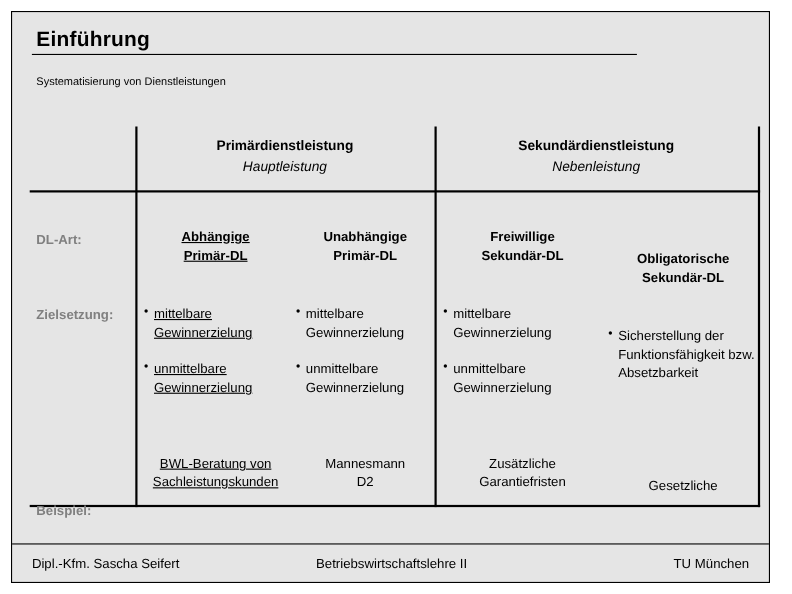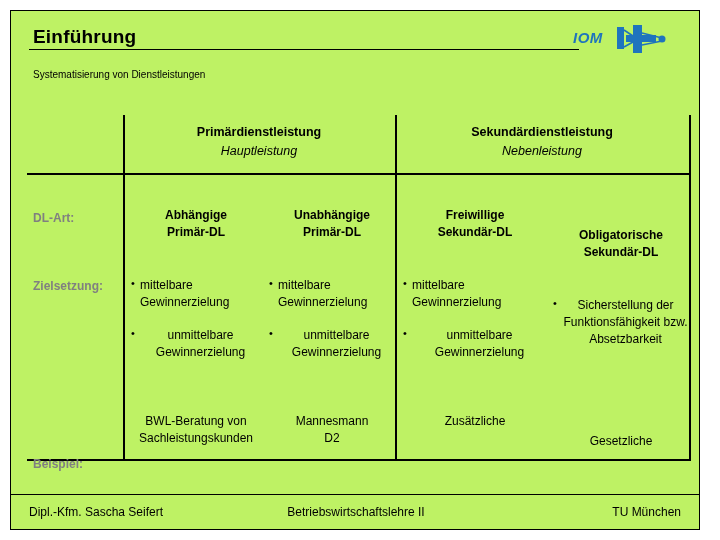--- a/index.html
+++ b/index.html
@@ -1,18 +1,18 @@
 <!DOCTYPE html>
 <html><head>
 <meta charset="utf-8">
 <style>
   html,body{margin:0;padding:0;background:#ffffff;}
   body{width:720px;height:540px;overflow:hidden;font-family:"Liberation Sans",sans-serif;color:#000;}
 
-  .slide{position:absolute;left:10px;top:10px;width:690px;height:520px;border:1px solid #000;box-sizing:border-box;background:#bef264;}
+  .slide{position:absolute;left:10px;top:10px;width:690px;height:520px;border:1px solid #000;box-sizing:border-box;background:#e5e5e5;}
 
   
   .hdr-title{position:absolute;left:22px;top:15px;font-size:19px;font-weight:bold;letter-spacing:.2px;color:#000;}
   .hdr-rule{position:absolute;left:18px;top:38px;width:550px;height:1px;background:#000;}
   .subtitle{position:absolute;left:22px;top:58px;font-size:10px;color:#000;}
 
   
   .logo{position:absolute;right:18px;top:12px;width:110px;height:34px;}
   .logo svg{display:block;}
 
@@ -33,61 +33,50 @@
   .grp-sek{left:376px;width:294px;}
 
   .rowlabel{position:absolute;left:14px;font-size:12px;font-weight:bold;color:#808080;}
   .rl-art{top:96px;}
   .rl-ziel{top:164px;}
   .rl-bsp{top:302px;margin-top:40px;}
 
   .cell{position:absolute;font-size:12px;line-height:1.45;}
   .cell.ctr{text-align:center;}
 
-  .c1{left:112px;width:130px;}
+  .c1{left:112px;width:130px;text-decoration:underline;}
   .c2{left:250px;width:126px;}
   .c3{left:384px;width:144px;}
   .c4{left:534px;width:136px;margin-top:20px;}
 
   .r-art{top:92px;font-weight:bold;}
   .r-ziel{top:162px;}
   .r-bsp{top:298px;}
 
   .blist{margin:0;padding:0;list-style:none;}
   .blist li{position:relative;padding-left:9px;margin-bottom:16px;font-size:12px;line-height:1.42;}
-  .blist li:last-child{margin-bottom:0;text-align:center;}
+  .blist li:last-child{margin-bottom:0;}
   .blist li::before{content:"\2022";position:absolute;left:0;top:-1px;font-size:11px;}
 
   
   .foot-rule{position:absolute;left:0;right:0;top:483px;height:1px;background:#000;}
   .foot{position:absolute;top:494px;font-size:12px;color:#000;}
   .f-left{left:18px;}
   .f-mid{left:0;width:690px;text-align:center;}
   .f-right{right:18px;}
 </style>
 </head>
 <body>
 
 <div class="slide">
 
   <div class="hdr-title">Einführung</div>
   <div class="hdr-rule"></div>
   <div class="subtitle">Systematisierung von Dienstleistungen</div>
 
-  <div class="logo">
-    <svg width="110" height="34" viewBox="0 0 110 34" xmlns="http://www.w3.org/2000/svg">
-      <text x="2" y="20" font-family="Liberation Sans, sans-serif" font-size="15" font-weight="bold" font-style="italic" fill="#1f74bd" letter-spacing="0.5">IOM</text>
-      <rect x="46" y="4" width="7" height="22" fill="#1f74bd"></rect>
-      <rect x="62" y="2" width="9" height="28" fill="#1f74bd"></rect>
-      <rect x="55" y="12" width="30" height="7" fill="#1f74bd"></rect>
-      <circle cx="91" cy="16" r="3.5" fill="#1f74bd"></circle>
-      <path d="M53 7 L62 13 M53 24 L62 19" stroke="#1f74bd" stroke-width="1.6" fill="none"></path>
-      <path d="M71 10 L91 15 M71 22 L91 18" stroke="#1f74bd" stroke-width="1.4" fill="none"></path>
-    </svg>
-  </div>
 
   <div class="tbl">
 
     <div class="vline v1"></div>
     <div class="vline v2"></div>
     <div class="vline v3"></div>
     <div class="hline h-head"></div>
     <div class="hline h-bot"></div>
 
     <div class="grp grp-prim">
@@ -147,20 +136,21 @@
     <div class="cell ctr c1 r-bsp">
       <div>BWL-Beratung von</div>
       <div>Sachleistungskunden</div>
     </div>
     <div class="cell ctr c2 r-bsp">
       <div>Mannesmann</div>
       <div>D2</div>
     </div>
     <div class="cell ctr c3 r-bsp">
       <div>Zusätzliche</div>
+      <div>Garantiefristen</div>
     </div>
     <div class="cell ctr c4 r-bsp">
       <div>Gesetzliche</div>
     </div>
   </div>
 
   <div class="foot-rule"></div>
   <div class="foot f-left">Dipl.-Kfm. Sascha Seifert</div>
   <div class="foot f-mid">Betriebswirtschaftslehre II</div>
   <div class="foot f-right">TU München</div>

